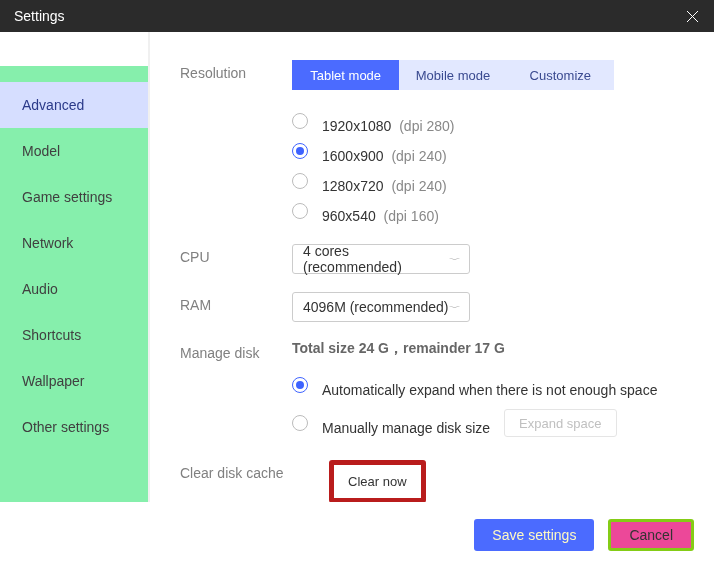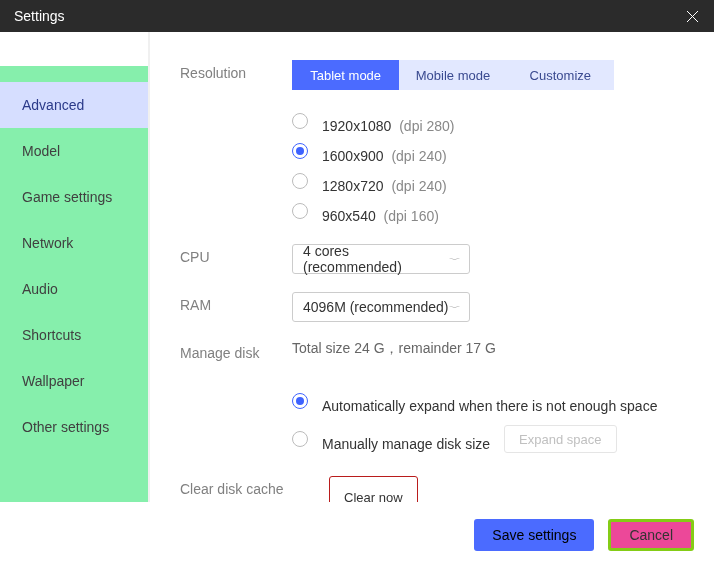--- a/index.html
+++ b/index.html
@@ -23,27 +23,27 @@
 .radios { margin-top:16px; }
 .radio-row { display:flex; align-items:center; height:30px; cursor:pointer; }
 .radio-outer { width:16px; height:16px; border:1px solid #bbb; border-radius:50%; margin-right:14px; display:flex; align-items:center; justify-content:center; }
 .radio-outer.sel { border-color:#3e63ff; }
 .radio-inner { width:8px; height:8px; background:#3e63ff; border-radius:50%; display:none; }
 .radio-outer.sel .radio-inner { display:block; }
 .radio-label { color:#333;margin-top:10px; }
 .radio-label .dpi { color:#888; margin-left:4px; }
 .select { width:178px; height:30px; border:1px solid #ccc; border-radius:3px; display:flex; align-items:center; justify-content:space-between; padding:0 8px 0 10px; cursor:pointer; color:#333; }
 .select .chev { transform:scaleY(0.6); color:#999; font-size:12px; }
-.disk-info { color:#666; font-size:14px; margin-bottom:24px; }
+.disk-info { color:#666; font-size:14px; margin-bottom:8px;font-weight:bold; }
 .disk-radio-row { display:flex; align-items:center; height:38px; }
 .expand-btn { margin-left:14px; height:28px; padding:0 14px; border:1px solid #e5e5e5; background:#fff; color:#c0c0c0; border-radius:3px; font-size:13px; cursor:default; }
-.clearnow { height:43px; padding:0 14px; border:1px solid #b91c1c; background:#fff; color:#333; border-radius:3px; font-size:13px; cursor:pointer; }
+.clearnow { height:43px; padding:0 14px; border:5px solid #b91c1c; background:#fff; color:#333; border-radius:3px; font-size:13px; cursor:pointer; }
 .footer { height:64px; border-top:1px solid #fff; display:flex; align-items:center; justify-content:flex-end; padding-right:20px; gap:14px; }
 .btn { height:32px; padding:0 18px; border-radius:3px; font-size:14px; cursor:pointer; display:flex; align-items:center; }
-.btn-primary { background:#4b6bff; color:#000000; border:none;margin-left:37px; }
+.btn-primary { background:#4b6bff; color:#fef9c3; border:none;margin-left:37px; }
 .btn-default { background:#ec4899; color:#333; border:3px solid #84cc16; }
 </style>
 </head>
 <body>
 
 <div class="titlebar">
   <span class="titlebar-title">Settings</span>
   <div class="titlebar-close">
     <svg width="11" height="11" viewBox="0 0 11 11">
         <line x1="0" y1="0" x2="11" y2="11" stroke-width="1"></line>

